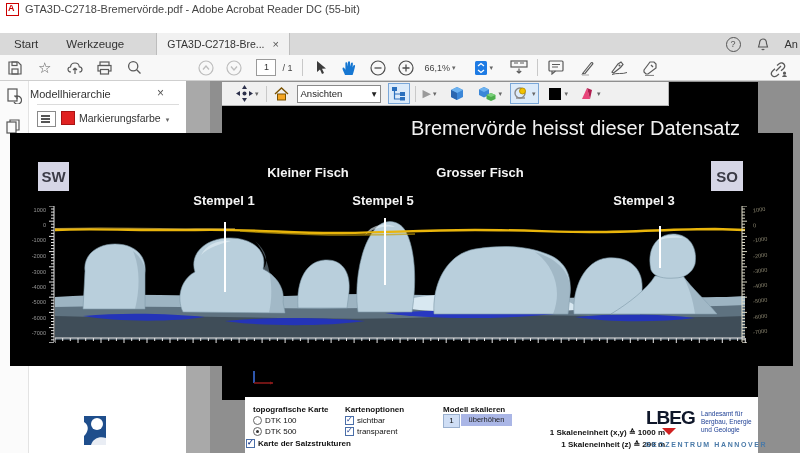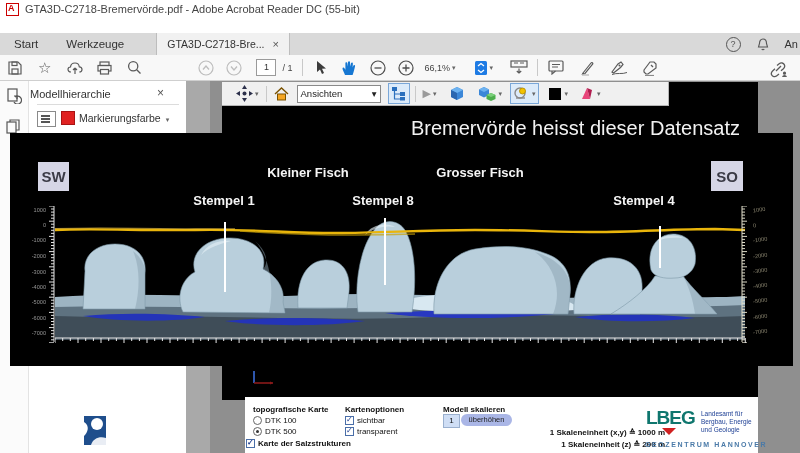--- a/index.html
+++ b/index.html
@@ -69,23 +69,23 @@
   .rlabelR{font-size:7px;transform:scale(.8) rotate(-8deg);transform-origin:left center;color:#8d8872;}
 
   
   .lg-title{font-size:8px;font-weight:bold;color:#111;}
   .lg-item{font-size:8px;color:#111;display:flex;align-items:center;gap:3px;}
   .rd{width:7px;height:7px;border:1px solid #666;border-radius:50%;background:#fff;position:relative;flex:0 0 auto;}
   .rd.on::after{content:"";position:absolute;left:1.5px;top:1.5px;width:3px;height:3px;border-radius:50%;background:#333;}
   .cb{width:7px;height:7px;border:1px solid #4a6ea8;background:#fff;position:relative;flex:0 0 auto;}
   .cb.on::after{content:"✓";position:absolute;left:0px;top:-2px;font-size:8px;color:#1a3a8c;}
   #scalebox1{left:443px;top:414px;width:15px;height:12px;background:#cfdef5;border:1px solid #9ab0cf;font-size:8px;color:#111;text-align:center;line-height:12px;}
-  #scalebox2{left:461px;top:414px;width:51px;height:12px;background:#aab6e6;font-size:7.5px;color:#222;text-align:center;line-height:12px;border-radius:6px;}
+  #scalebox2{left:461px;top:414px;width:51px;height:12px;background:#aab6e6;font-size:7.5px;color:#222;text-align:center;line-height:12px;}
   .unitline{width:150px;text-align:right;font-size:8px;font-weight:bold;color:#111;}
-  #lbegword{font-size:19px;font-weight:bold;color:#0f766e;letter-spacing:-1px;line-height:19px;}
+  #lbegword{font-size:19px;font-weight:bold;color:#0f172a;letter-spacing:-1px;line-height:19px;}
   #lbegtri{width:0;height:0;border-left:7px solid transparent;border-right:7px solid transparent;border-top:7px solid #d02020;}
   .lbegcap{font-size:6.5px;color:#1d3f94;line-height:8px;white-space:nowrap;}
   #geozentrum{font-size:7px;font-weight:bold;letter-spacing:1.6px;color:#4a7aa8;white-space:nowrap;}
 </style>
 </head>
 <body>
 
 <div id="app" class="nosel">
 
   <div id="docbg" class="abs"></div>
@@ -194,22 +194,22 @@
 
   <div id="canvas3d" class="abs">
 
     <div id="c-title" class="abs">Bremervörde heisst dieser Datensatz</div>
     <div class="cardinal abs" style="left:38px;top:162px">SW</div>
     <div class="cardinal abs" style="left:711px;top:161px;width:32px;height:30px">SO</div>
 
     <div class="geolabel abs" style="left:253px;top:165px">Kleiner Fisch</div>
     <div class="geolabel abs" style="left:425px;top:165px">Grosser Fisch</div>
     <div class="geolabel abs" style="left:169px;top:193px">Stempel 1</div>
-    <div class="geolabel abs" style="left:328px;top:193px">Stempel 8</div>
-    <div class="geolabel abs" style="left:589px;top:193px">Stempel 4</div>
+    <div class="geolabel abs" style="left:328px;top:193px">Stempel 5</div>
+    <div class="geolabel abs" style="left:589px;top:193px">Stempel 3</div>
 
     <svg class="abs" style="left:55px;top:213px" width="690" height="127" viewBox="0 0 690 127">
       <path d="M0,96 C60,92 130,100 200,97 C290,93 340,102 420,99 C500,96 560,103 630,99 L690,97 L690,127 L0,127 Z" fill="#3f4d58"></path>
       <path d="M0,86 C70,81 150,90 240,86 C330,82 420,92 500,88 C570,85 630,90 690,86 L690,103 C600,107 480,99 380,104 C280,109 160,101 80,105 L0,103 Z" fill="#5e7280"></path>
       <path d="M0,84 C80,78 170,86 260,82 C350,78 450,88 540,84 C600,82 650,86 690,83 L690,92 C600,96 480,90 360,94 C240,98 120,92 0,94 Z" fill="#9db4c2"></path>
       <path d="M330,92 C360,81 420,77 470,81 C510,84 526,92 520,97 C460,102 370,101 330,92 Z" fill="#d8e8f1"></path>
       <path d="M28,103 C70,99 120,101 150,104 C120,109 60,109 28,103 Z" fill="#2434b8"></path>
       <path d="M170,108 C220,103 280,105 310,108 C270,114 200,113 170,108 Z" fill="#2434b8"></path>
       <path d="M330,100 C390,96 450,97 500,101 C440,107 370,106 330,100 Z" fill="#2838c0"></path>
       <path d="M520,104 C560,100 610,101 640,105 C600,110 550,109 520,104 Z" fill="#2434b8"></path>

